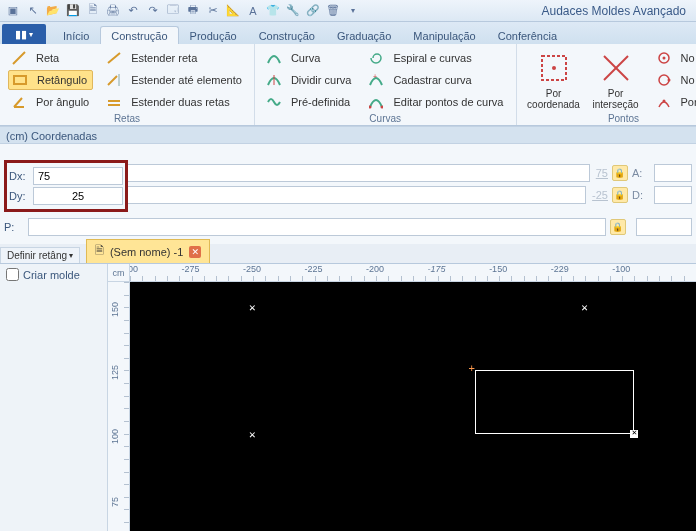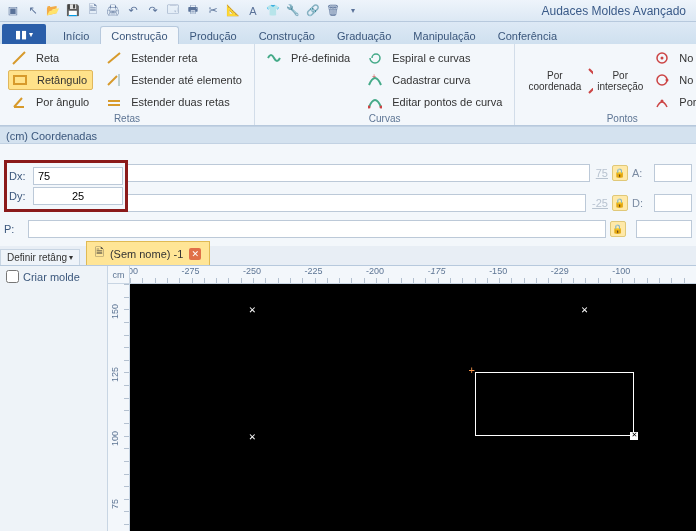--- a/index.html
+++ b/index.html
@@ -19,21 +19,21 @@
   .tab.active { background: #f3f7fb; border-color: #b7c9dd; color: #3b577c; }
 
   
   .ribbon { height: 82px; background: #f3f7fb; border-bottom: 1px solid #b7c9dd; display: flex; }
   .group { border-right: 1px solid #d2dde9; padding: 4px 8px 2px; height: 100%; position: relative; }
   .grouplabel { position: absolute; bottom: 1px; left: 0; right: 0; text-align: center; font-size: 10px; color: #5d7594; }
   .cmdcol { display: flex; flex-direction: column; gap: 2px; }
   .cmd { display: flex; align-items: center; gap: 10px; height: 20px; padding: 0 4px; cursor: pointer; border-radius: 2px; white-space: nowrap; }
   .cmd.sel { background: #ffe28a; border: 1px solid #e0b75c; }
   .ic { width: 14px; height: 14px; display: inline-block; }
-  .bigcmd { width: 58px; height: 62px; display: flex; align-items: center; justify-content: center; gap: 4px; text-align: center; cursor: pointer; padding-top: 4px; border-radius: 3px; }
+  .bigcmd { width: 58px; height: 62px; display: flex; flex-direction: column; align-items: center; justify-content: center; gap: 4px; text-align: center; cursor: pointer; padding-top: 4px; border-radius: 3px; }
   .bigic { width: 32px; height: 32px; }
 
   
   .coord-title { background: #d4e2ef; height: 18px; line-height: 18px; padding: 0 6px; color: #3b577c; font-size: 11px; border-top: 1px solid #c2d2e3; border-bottom: 1px solid #c2d2e3; }
   .coordbox { background: #f3f7fb; padding: 16px 4px 6px; }
   .coord-highlight { border: 3px solid #8b1a1a; padding: 2px; display: inline-block; }
   .coord-line { display: flex; align-items: center; gap: 4px; margin: 2px 0; }
   .coord-line .lbl { width: 20px; color: #3b577c; }
   .coord-line input { height: 18px; border: 1px solid #bcc9d8; padding: 0 4px; font-size: 11px; }
   .ghost-num { color: #b8c3d0; font-size: 11px; margin-left: 2px; text-decoration: underline; text-decoration-style: solid; }
@@ -148,20 +148,33 @@
         <span>Estender duas retas</span>
       </div>
     </div>
     <div class="grouplabel">Retas</div>
   </div>
 
   <div class="group" style="display:flex; gap:10px;">
     <div class="cmdcol">
       <div class="cmd">
         <svg class="ic">
+            <path d="M1 12 Q7 -2 13 12" fill="none" stroke="#4a8" stroke-width="2"></path>
+          </svg>
+        <span>Curva</span>
+      </div>
+      <div class="cmd">
+        <svg class="ic">
+            <path d="M1 12 Q7 -2 13 12" fill="none" stroke="#4a8" stroke-width="2"></path>
+            <line x1="7" y1="2" x2="7" y2="12" stroke="#c44" stroke-width="1"></line>
+          </svg>
+        <span>Dividir curva</span>
+      </div>
+      <div class="cmd">
+        <svg class="ic">
             <path d="M1 7 Q4 1 7 7 T13 7" fill="none" stroke="#4a8" stroke-width="2"></path>
           </svg>
         <span>Pré-definida</span>
       </div>
     </div>
     <div class="cmdcol">
       <div class="cmd">
         <svg class="ic">
             <path d="M7 7 m-5 0 a5 5 0 1 0 10 0 a4 4 0 1 0 -8 0" fill="none" stroke="#4a8" stroke-width="1.5"></path>
           </svg>
@@ -242,21 +255,21 @@
       </div>
     </div>
     <div style="flex:1; padding-left:0; padding-top:2px;">
       <div class="coord-line">
         <div style="flex:1; height:18px; border:1px solid #bcc9d8; border-left:none; background:#fff;"></div>
         <span class="ghost-num">75</span>
         <span class="lock">🔒</span>
         <span class="ext-lbl">A:</span>
         <div style="width:38px; height:18px; border:1px solid #bcc9d8; background:#fff;"></div>
       </div>
-      <div class="coord-line" style="margin-top:12px;">
+      <div class="coord-line" style="margin-top:4px;">
         <div style="flex:1; height:18px; border:1px solid #bcc9d8; border-left:none; background:#fff;"></div>
         <span class="ghost-num">-25</span>
         <span class="lock">🔒</span>
         <span class="ext-lbl">D:</span>
         <div style="width:38px; height:18px; border:1px solid #bcc9d8; background:#fff;"></div>
       </div>
     </div>
   </div>
   <div class="coord-line" style="margin-top:6px;">
     <span class="lbl">P:</span>

